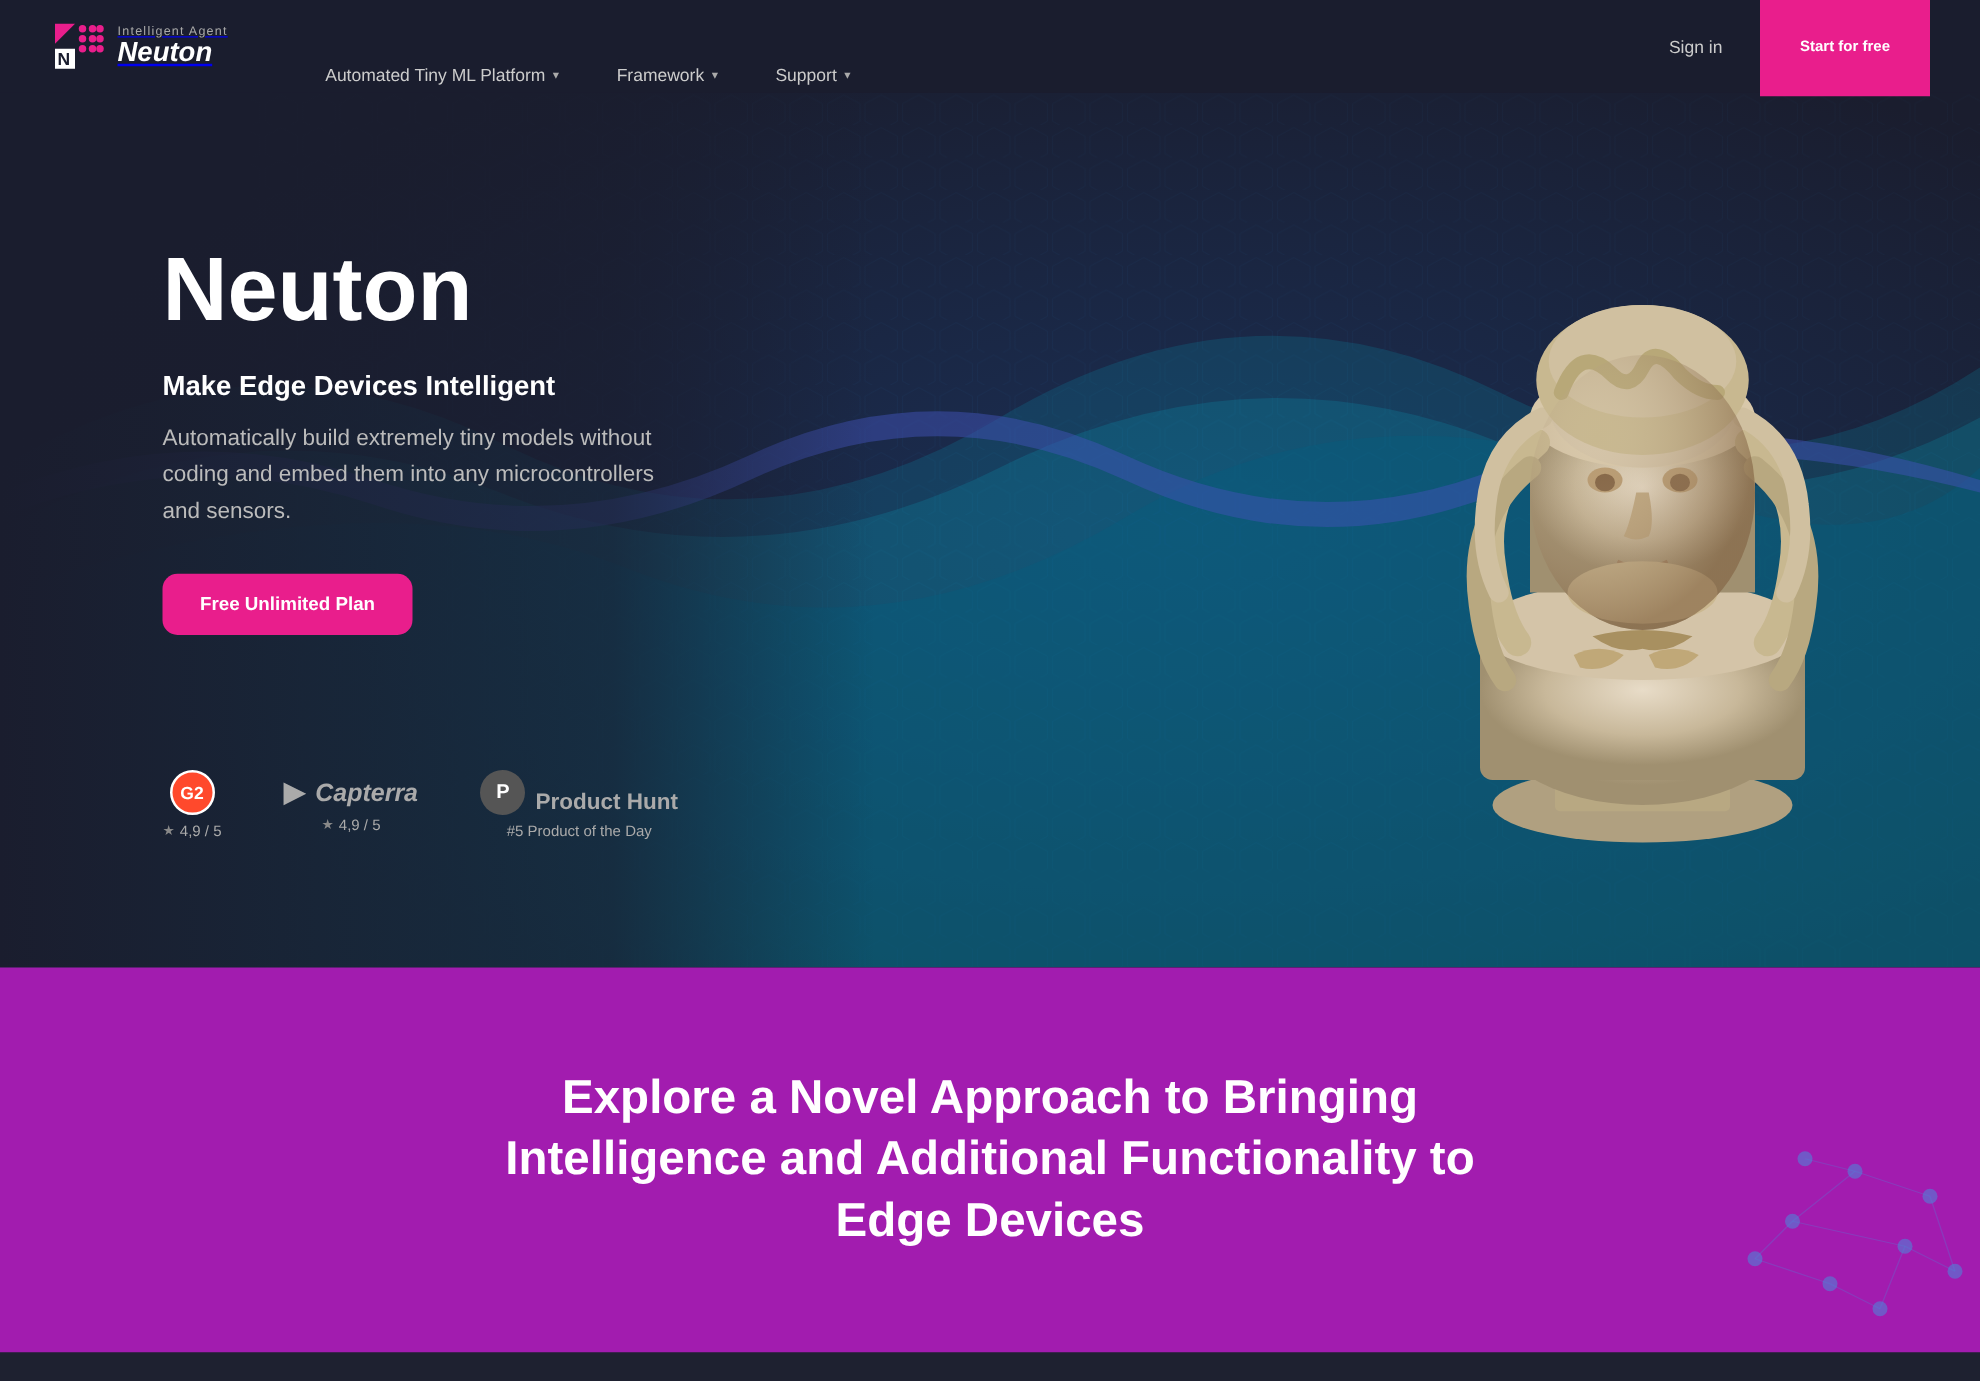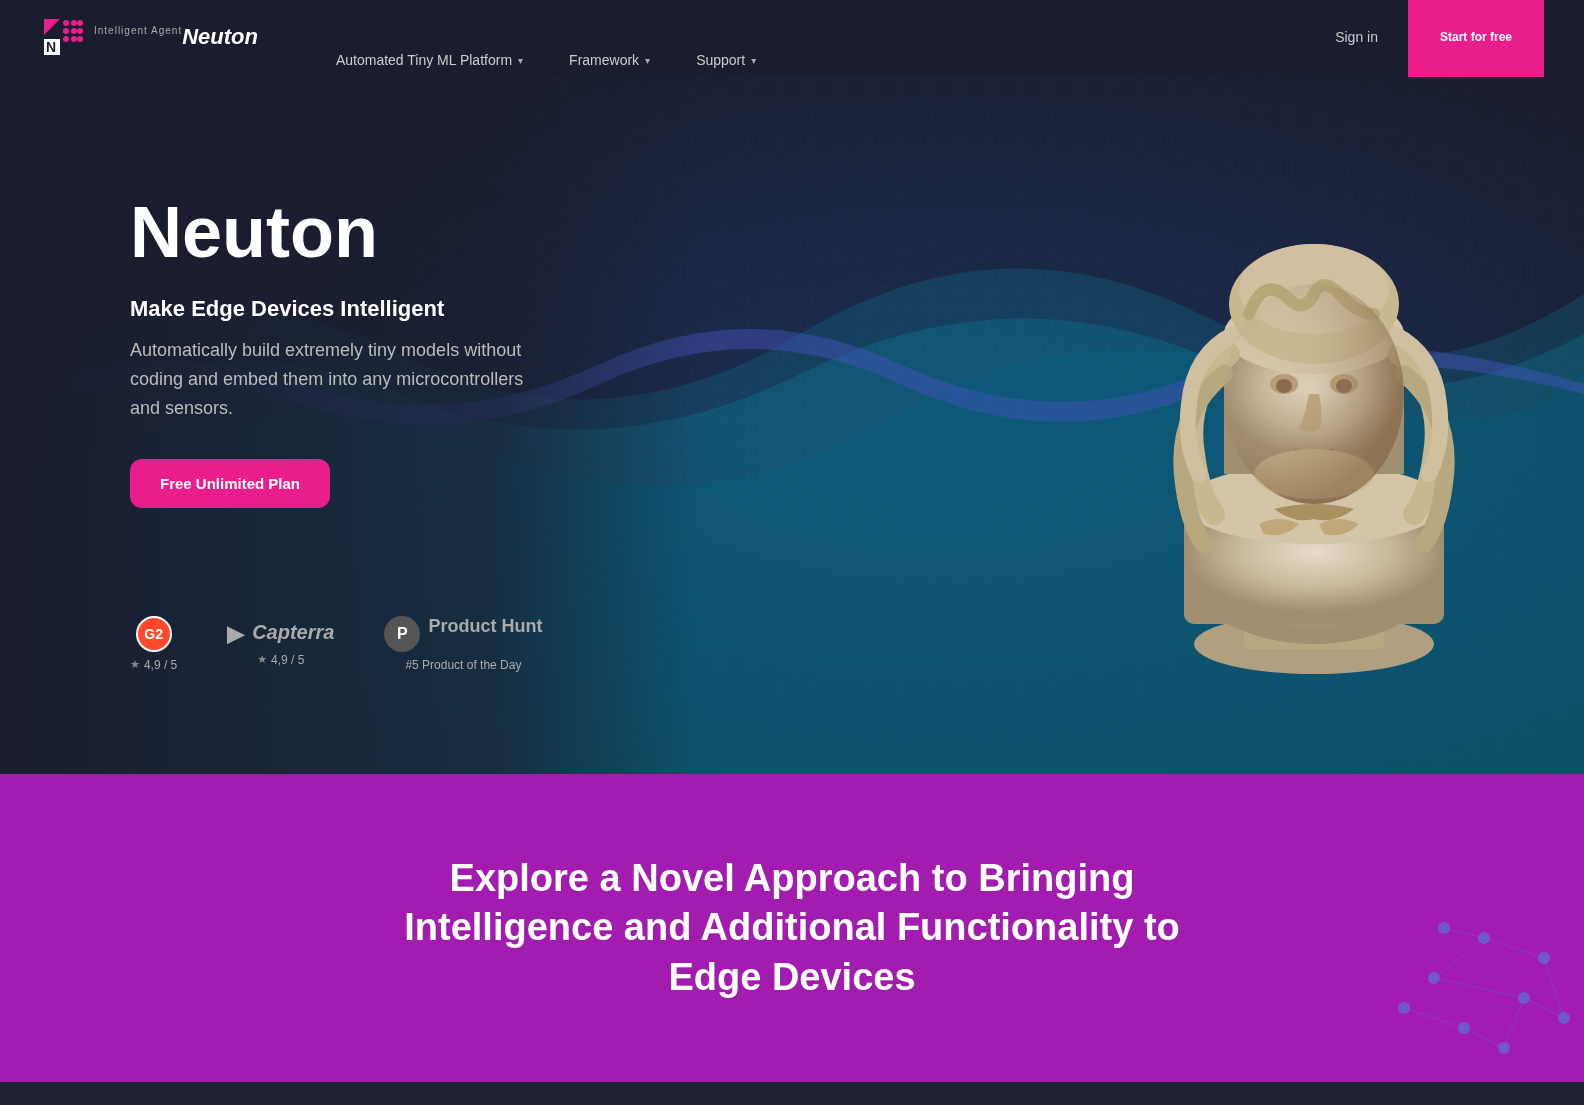--- a/index.html
+++ b/index.html
@@ -23,22 +23,23 @@
       margin-right: 60px;
       text-decoration: none;
     }
     .logo-icon {
       width: 44px;
       height: 44px;
       position: relative;
     }
     .logo-text-area {
       display: flex;
-      flex-direction: row;
+      flex-direction: column;
       line-height: 1;
+      text-decoration: underline;
     }
     .logo-subtext {
       color: #aaa;
       font-size: 10px;
       letter-spacing: 1px;
     }
     .logo-name {
       color: #fff;
       font-size: 22px;
       font-style: italic;
@@ -159,21 +160,21 @@
       margin-top: 60px;
     }
     .badge-item {
       display: flex;
       flex-direction: column;
       align-items: center;
       gap: 6px;
     }
     .badge-logo {
       display: flex;
-      align-items: flex-start;
+      align-items: flex-end;
       gap: 8px;
       color: #aaa;
       font-size: 20px;
       font-weight: 700;
       margin-top: 48px;
     }
     .badge-stars {
       color: #aaa;
       font-size: 12px;
       display: flex;

